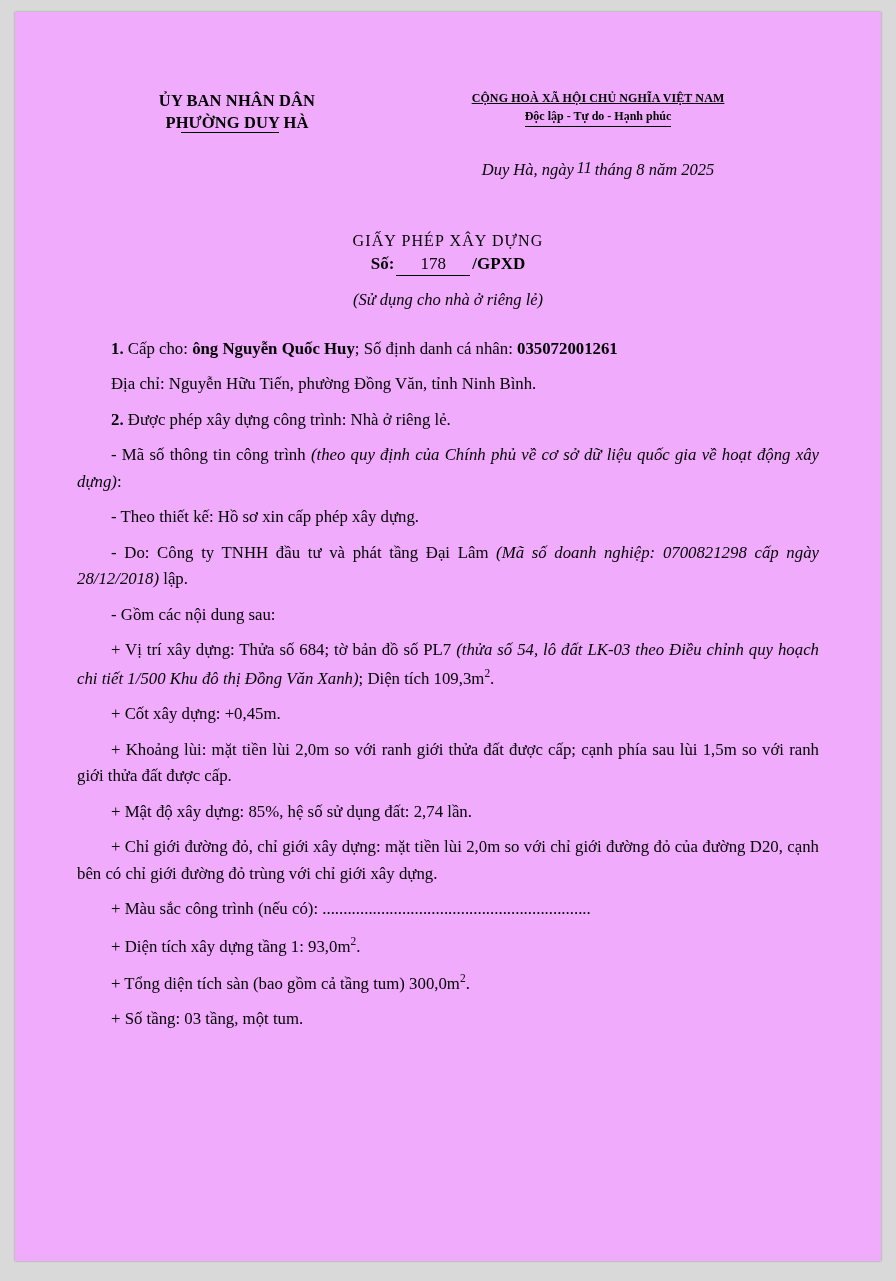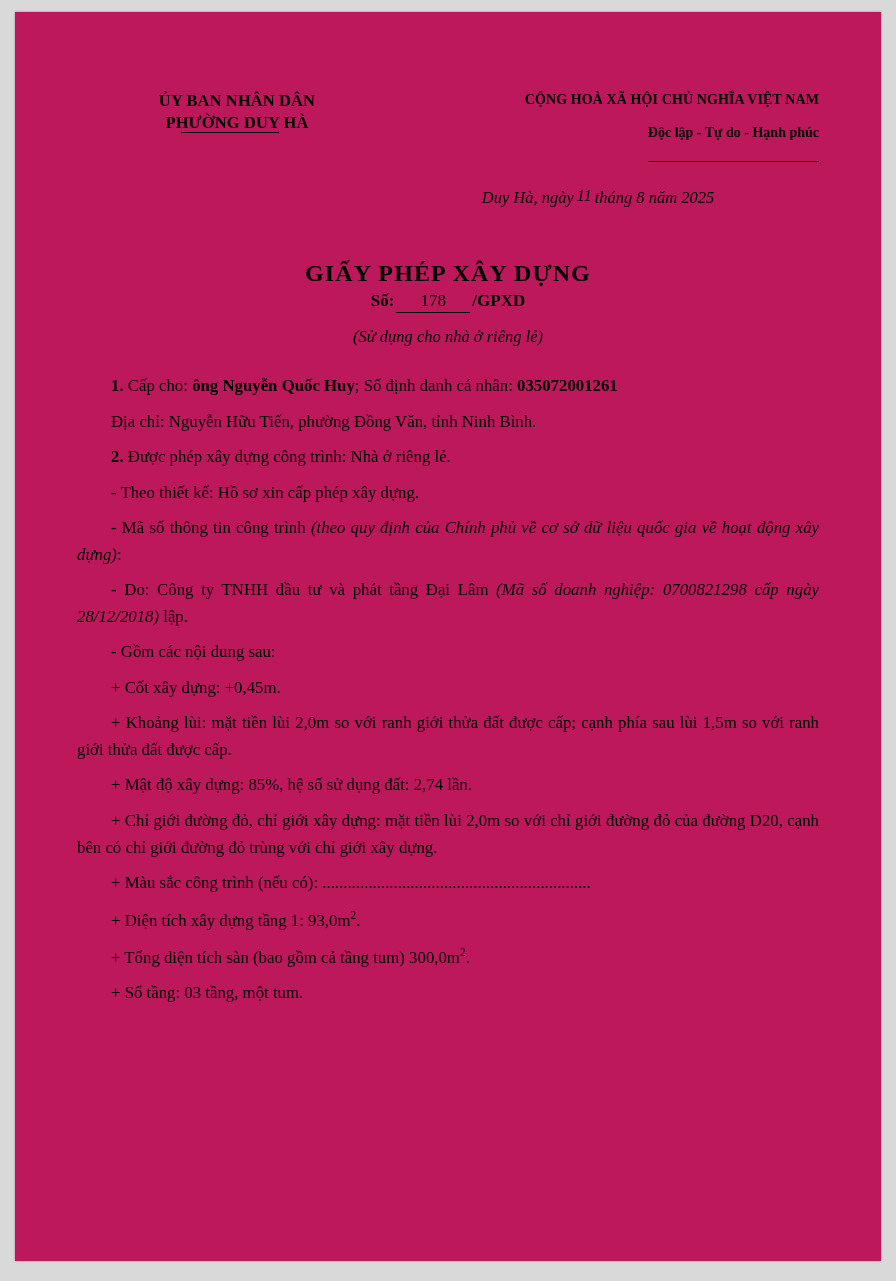--- a/index.html
+++ b/index.html
@@ -18,21 +18,21 @@
     height: 1281px;
     background: #d9d9d9;
     box-sizing: border-box;
     padding: 12px 14px 20px 14px;
     display: flex;
     justify-content: center;
   }
   .page {
     width: 866px;
     height: 1249px;
-    background: #be185d;
+    background: #f0abfc;
     box-sizing: border-box;
     padding: 62px 62px 30px 62px;
     position: relative;
     box-shadow: 0 0 2px rgba(0,0,0,0.35);
   }
 
   
   .doc-header {
     display: flex;
     align-items: flex-start;
@@ -55,35 +55,36 @@
   .org-line2::after {
     content: "";
     position: absolute;
     left: 16px;
     right: 30px;
     bottom: 1px;
     border-bottom: 1.1px solid #000;
   }
   .nation-block {
     flex: 1;
-    text-align: right;
-    font-size: 14px;
+    text-align: center;
+    font-size: 12px;
     line-height: 1.36;
     margin-left: 6px;
+    text-decoration: underline;
   }
   .nation-line1 {
     font-weight: bold;
     letter-spacing: 0.1px;
   }
   .nation-line2 {
     font-weight: bold;
     display: inline-block;
     border-bottom: 1.2px solid #000;
-    padding-bottom: 19px;
-    margin-top: 14px;
+    padding-bottom: 1px;
+    margin-top: 2px;
   }
   .place-date {
     text-align: center;
     font-style: italic;
     font-size: 16.5px;
     margin-top: 26px;
     margin-left: 300px;
   }
   .place-date .daynum {
     font-style: italic;
@@ -92,22 +93,22 @@
     position: relative;
     top: -2px;
   }
 
   
   .title-block {
     text-align: center;
     margin-top: 52px;
   }
   .doc-title {
-    font-size: 24px;
-    font-weight: bold;
+    font-size: 16px;
+    font-weight: normal;
     letter-spacing: 1.1px;
   }
   .doc-number {
     font-size: 17px;
     font-weight: bold;
     margin-top: 4px;
   }
   .doc-number .num-val {
     display: inline-block;
     min-width: 62px;
@@ -180,35 +181,39 @@
         <span class="b">035072001261</span>
       </p>
 
       <p class="p">Địa chỉ: Nguyễn Hữu Tiến, phường Đồng Văn, tỉnh Ninh Bình.</p>
 
       <p class="p">
         <span class="b">2.</span>
         <span>Được phép xây dựng công trình: Nhà ở riêng lẻ.</span>
       </p>
 
-      <p class="p">- Theo thiết kế: Hồ sơ xin cấp phép xây dựng.</p>
-
       <p class="p">
         <span>- Mã số thông tin công trình</span>
         <span class="i">(theo quy định của Chính phủ về cơ sở dữ liệu quốc gia về hoạt động xây dựng)</span><span>:</span>
       </p>
+
+      <p class="p">- Theo thiết kế: Hồ sơ xin cấp phép xây dựng.</p>
 
       <p class="p">
         <span>- Do: Công ty TNHH đầu tư và phát tầng Đại Lâm</span>
         <span class="i">(Mã số doanh nghiệp: 0700821298 cấp ngày 28/12/2018)</span>
         <span>lập.</span>
       </p>
 
       <p class="p">- Gồm các nội dung sau:</p>
 
+      <p class="p">
+        <span>+ Vị trí xây dựng: Thửa số 684; tờ bản đồ số PL7</span>
+        <span class="i">(thửa số 54, lô đất LK-03 theo Điều chỉnh quy hoạch chi tiết 1/500 Khu đô thị Đồng Văn Xanh)</span><span>; Diện tích 109,3m</span><sup>2</sup><span>.</span>
+      </p>
 
 
       <p class="p">+ Cốt xây dựng: +0,45m.</p>
 
       <p class="p">+ Khoảng lùi: mặt tiền lùi 2,0m so với ranh giới thửa đất được cấp; cạnh phía sau lùi 1,5m so với ranh giới thửa đất được cấp.</p>
 
       <p class="p">+ Mật độ xây dựng: 85%, hệ số sử dụng đất: 2,74 lần.</p>
 
       <p class="p">+ Chỉ giới đường đỏ, chỉ giới xây dựng: mặt tiền lùi 2,0m so với chỉ giới đường đỏ của đường D20, cạnh bên có chỉ giới đường đỏ trùng với chỉ giới xây dựng.</p>
 

